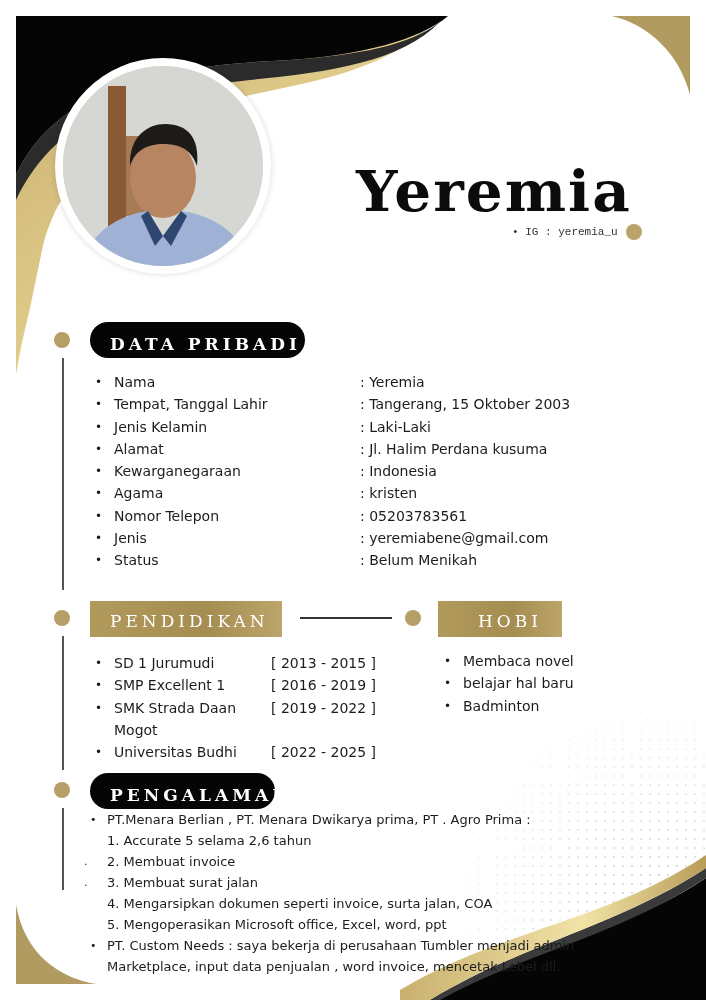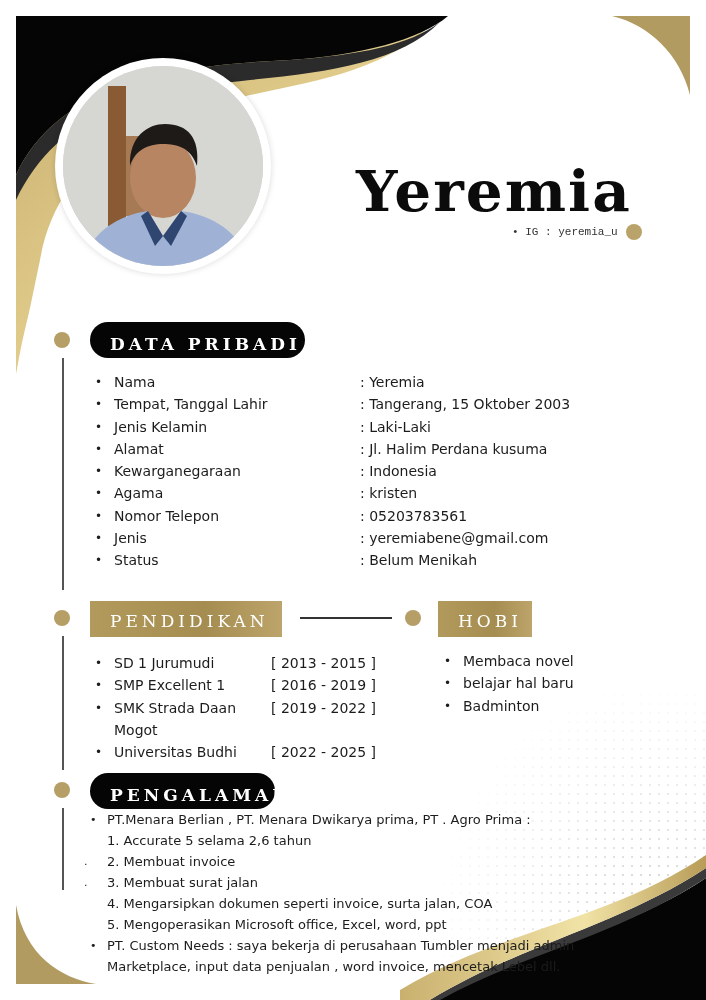--- a/index.html
+++ b/index.html
@@ -178,21 +178,21 @@
     <li>Universitas Budhi</li>
   </ul>
   <div class="edu-years">
     <div>[ 2013 - 2015 ]</div>
     <div>[ 2016 - 2019 ]</div>
     <div>[ 2019 - 2022 ]</div>
     <div style="height:22.3px;"></div>
     <div>[ 2022 - 2025 ]</div>
   </div>
 
-  <div class="hdr-gold" style="left:438px; top:601px; width:94px; padding-left:20px;">HOBI</div>
+  <div class="hdr-gold" style="left:438px; top:601px; width:124px; padding-left:20px;text-align:center;">HOBI</div>
   <ul class="blist" style="left:444px; top:650px;">
     <li>Membaca novel</li>
     <li>belajar hal baru</li>
     <li>Badminton</li>
   </ul>
 
   <div class="hdr-black" style="left:90px; top:773px; width:185px; padding-left:20px;">PENGALAMAN</div>
 
   <div class="exp">
     <div class="row b">PT.Menara Berlian , PT. Menara Dwikarya prima, PT . Agro Prima :</div>

